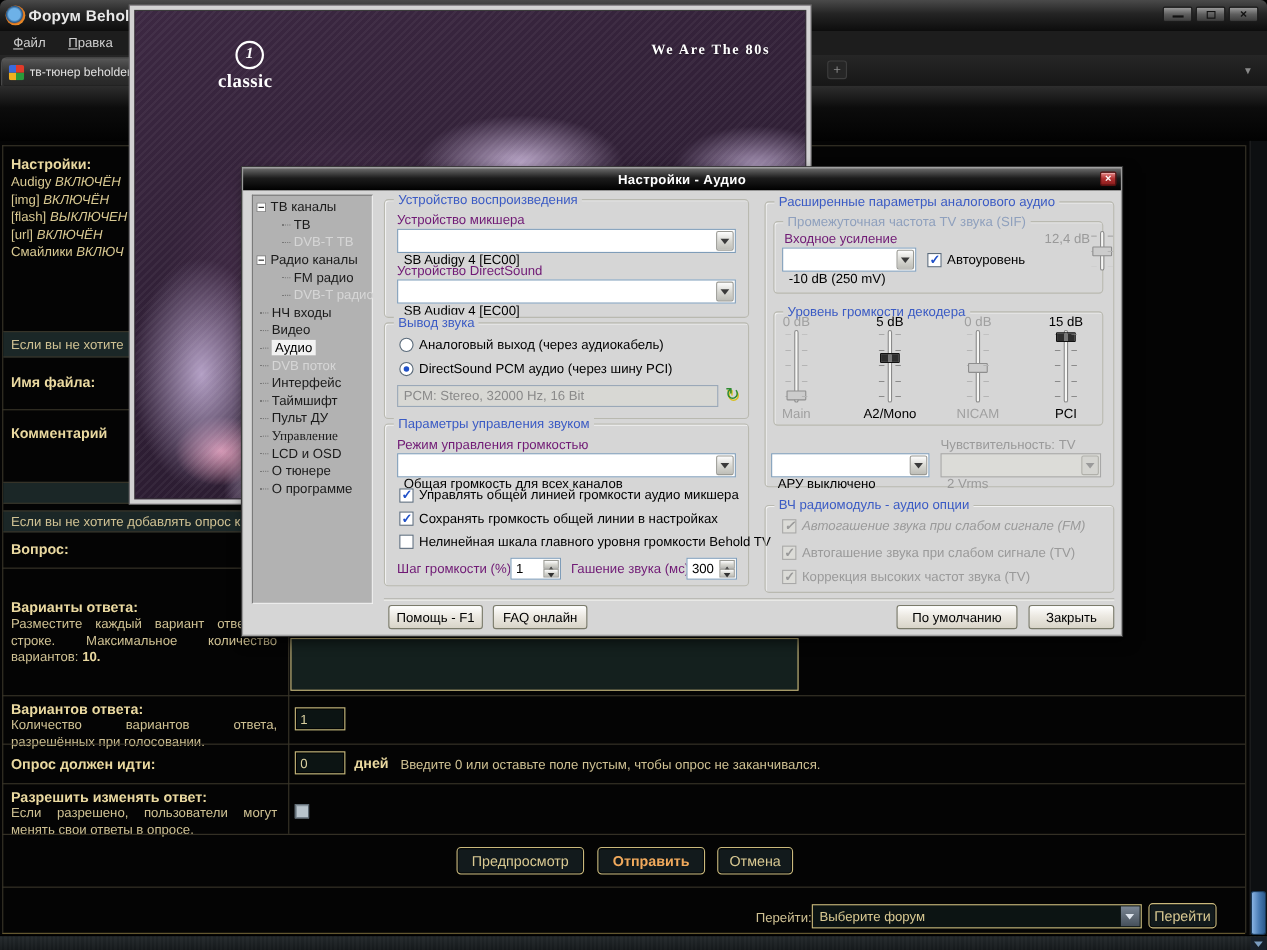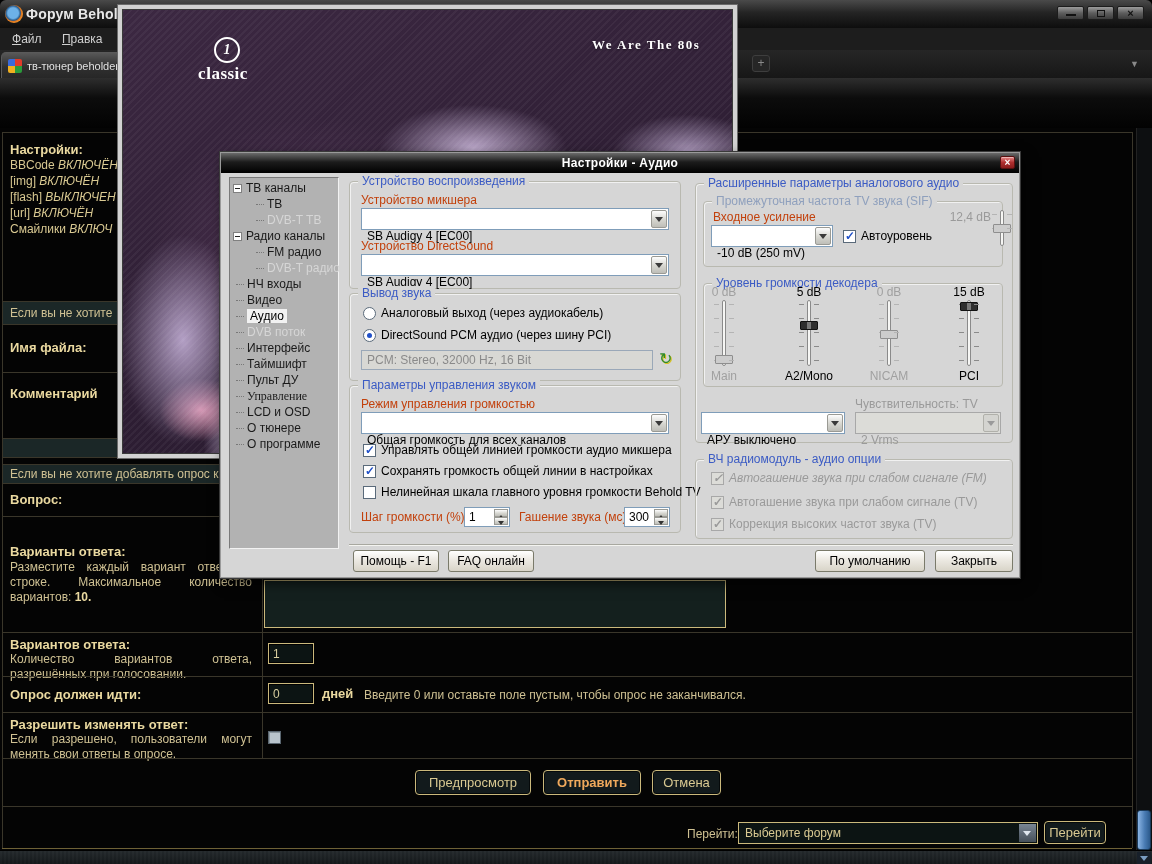--- a/index.html
+++ b/index.html
@@ -147,21 +147,21 @@
   .ti.leaf { padding-left:6px; }
   .ti.dis .ti-label { color:#d6d6d6; }
   .ti.sel .ti-label { background:#f2f2f2; color:#000; padding:0 3px; }
   .exp { width:9px; height:9px; background:#fff; border:1px solid #808080; margin:0 4px 0 3px; position:relative; flex:none; }
   .exp::after { content:""; position:absolute; left:1px; right:1px; top:3px; height:1px; background:#222; }
   .stub { width:8px; height:0; border-top:1px dotted #787878; margin-right:3px; flex:none; }
 
   .gb { position:absolute; border:1px solid #b9b9b0; border-radius:4px; box-shadow:inset 1px 1px 0 rgba(255,255,255,.65); }
   .gl { position:absolute; top:-8px; left:8px; background:#d6d6d6; padding:0 4px; font-size:12px; color:#3b5bc4; white-space:nowrap; }
   .gl.muted { color:#8fa0bd; }
-  .dlabel { position:absolute; font-size:12px; color:#c2410c; white-space:nowrap; }
+  .dlabel { position:absolute; font-size:12px; color:#701a75; white-space:nowrap; }
   .dlabel.dis { color:#9a9a9a; }
 
   .combo { position:absolute; height:22px; background:#fff; border:1px solid #7f9db9; }
   .combo .cv { position:absolute; left:5px; top:20px; right:20px; font-size:12px; white-space:nowrap; overflow:hidden; }
   .combo .cbtn { position:absolute; right:1px; top:1px; bottom:1px; width:16px; border-radius:2px;
     background:linear-gradient(180deg,#fdfdfd,#d6d6d0 55%,#bebeb8); border:1px solid #9a9a94; }
   .combo .cbtn::after { content:""; position:absolute; left:3px; top:6px; border:4px solid transparent; border-top:5px solid #3a3a3a; }
   .combo.dis { background:#dcdcd8; border-color:#a8a8a8; }
   .combo.dis .cv { color:#9a9a9a; }
   .combo.dis .cbtn { background:#d4d4d0; border-color:#b0b0aa; }
@@ -261,21 +261,21 @@
   </div>
 
   <div class="content">
     <div class="f-border" style="left:2px; top:4px; width:1130px;"></div>
     <div class="f-vborder" style="left:2px; top:4px; height:716px;"></div>
     <div class="f-vborder" style="left:1132px; top:4px; height:716px;"></div>
     <div class="f-vborder" style="left:262px; top:4px; height:626px;"></div>
 
     <div style="position:absolute; left:10px; top:14px; width:246px;">
       <div class="f-h" style="position:static;">Настройки:</div>
-      <div class="f-line"><span>BBCode</span> <i>ВКЛЮЧЁН</i></div>
+      <div class="f-line"><span>Audigy</span> <i>ВКЛЮЧЁН</i></div>
       <div class="f-line"><span>[img]</span> <i>ВКЛЮЧЁН</i></div>
       <div class="f-line"><span>[flash]</span> <i>ВЫКЛЮЧЕН</i></div>
       <div class="f-line"><span>[url]</span> <i>ВКЛЮЧЁН</i></div>
       <div class="f-line"><span>Смайлики</span> <i>ВКЛЮЧ</i></div>
     </div>
 
     <div class="f-teal" style="top:173px; height:24px;">
       <span>Если вы не хотите</span>
     </div>
     <div class="f-h" style="left:10px; top:212px;">Имя файла:</div>

